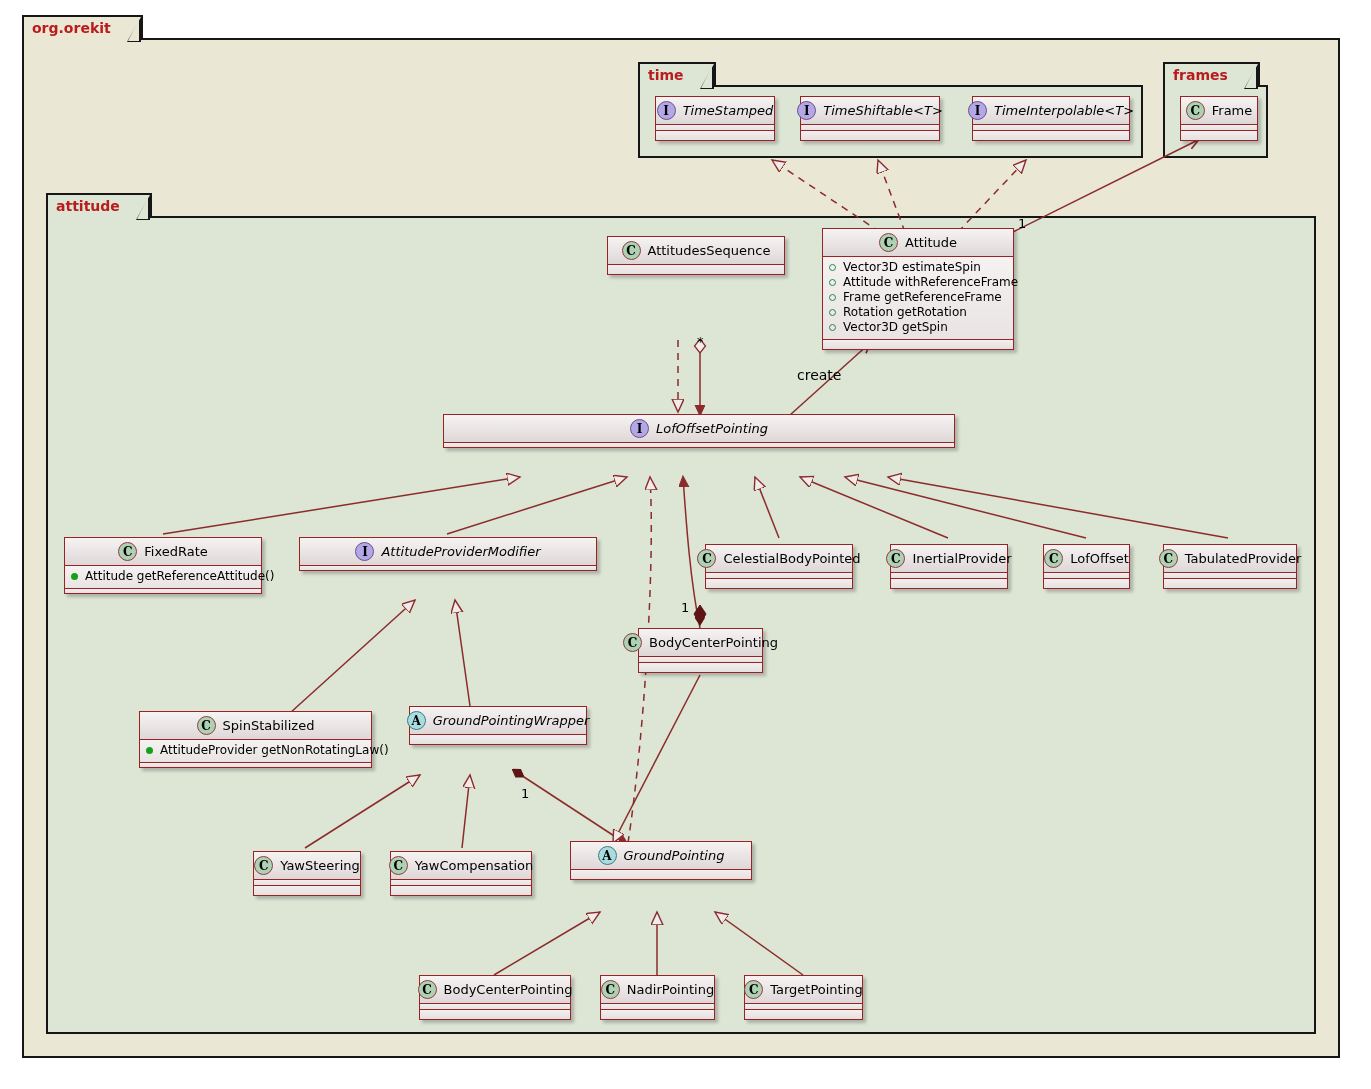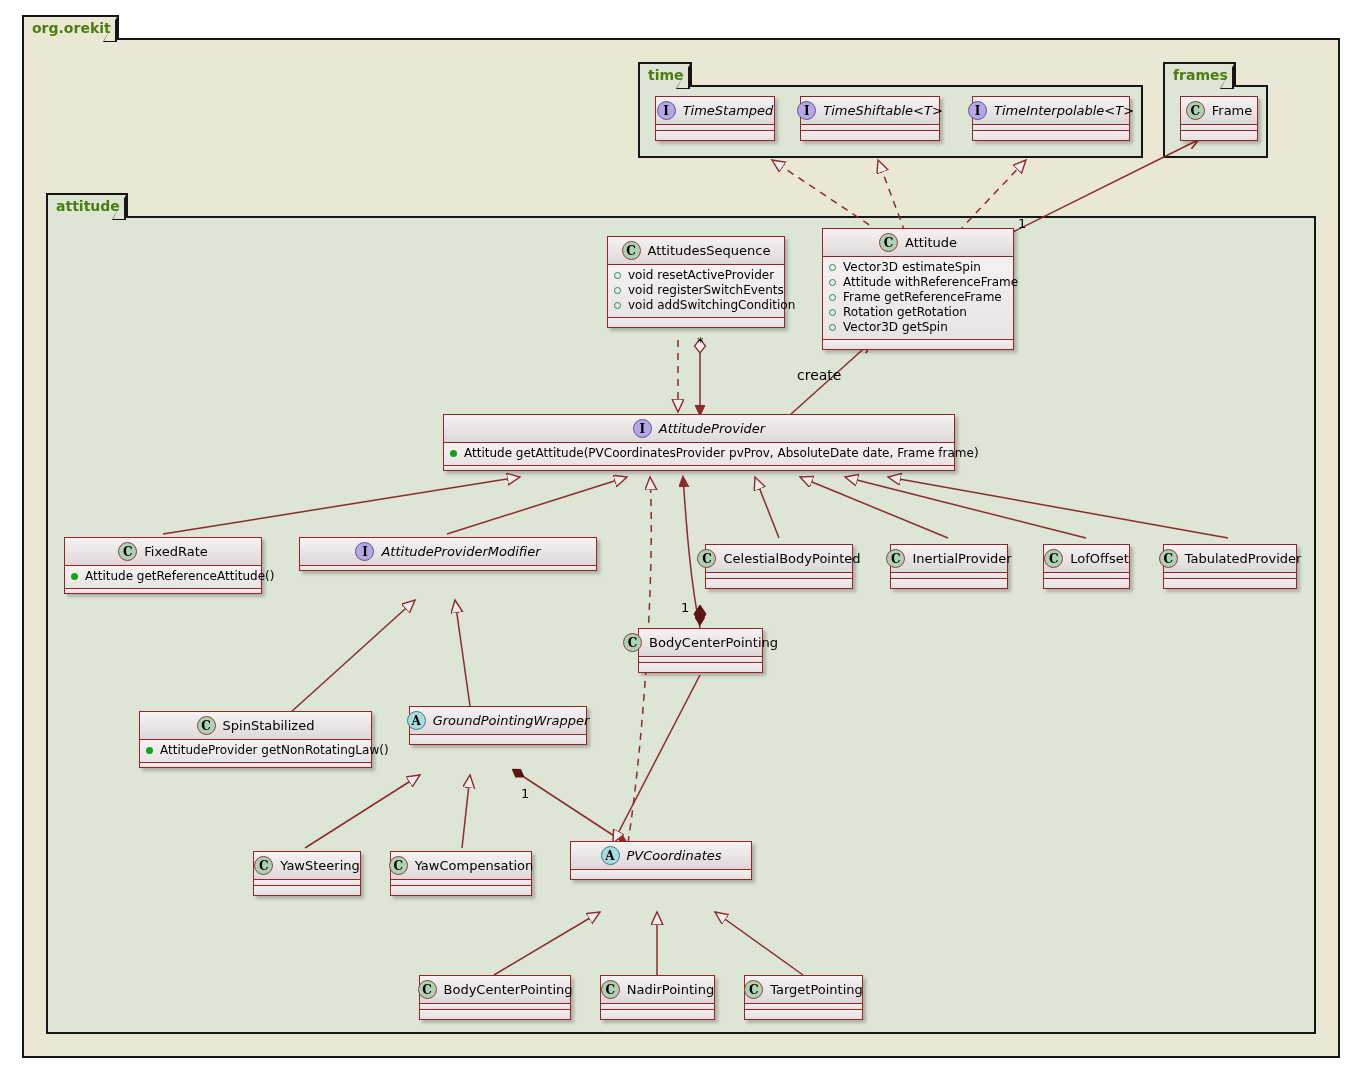--- a/index.html
+++ b/index.html
@@ -30,24 +30,24 @@
     box-sizing: border-box;
     border: 2px solid #161616;
   }
   .pkg .tab {
     position: absolute;
     left: -2px; top: -25px;
     height: 25px;
     box-sizing: border-box;
     border: 2px solid #161616;
     border-bottom: none;
-    padding: 2px 6px 0 8px;
+    padding: 2px 30px 0 8px;
     font-weight: bold;
     font-size: 14px;
-    color: #4d7c0f;
+    color: #b91c1c;
     line-height: 19px;
     white-space: nowrap;
   }
   .pkg .tab::after {
     content: "";
     position: absolute;
     right: 0; top: 0;
     width: 0; height: 0;
     border-left: 14px solid transparent;
     border-bottom: 25px solid #161616;
@@ -319,34 +319,20 @@
     </div>
     <div class="sep"></div>
     <div class="foot"></div>
   </div>
 
   <div class="cls" style="left:607px; top:236px; width:178px;">
     <div class="hdr">
       <span class="ico ico-c">C</span>
       <span class="nm">AttitudesSequence</span>
     </div>
-    <div class="body">
-      <div class="mem">
-        <span class="vis vis-pkg"></span>
-        <span>void resetActiveProvider</span>
-      </div>
-      <div class="mem">
-        <span class="vis vis-pkg"></span>
-        <span>void registerSwitchEvents</span>
-      </div>
-      <div class="mem">
-        <span class="vis vis-pkg"></span>
-        <span>void addSwitchingCondition</span>
-      </div>
-    </div>
     <div class="foot"></div>
   </div>
 
   <div class="cls" style="left:822px; top:228px; width:192px;">
     <div class="hdr">
       <span class="ico ico-c">C</span>
       <span class="nm">Attitude</span>
     </div>
     <div class="body">
       <div class="mem">
@@ -369,27 +355,21 @@
         <span class="vis vis-pkg"></span>
         <span>Vector3D getSpin</span>
       </div>
     </div>
     <div class="foot"></div>
   </div>
 
   <div class="cls iface" style="left:443px; top:414px; width:512px;">
     <div class="hdr">
       <span class="ico ico-i">I</span>
-      <span class="nm">AttitudeProvider</span>
-    </div>
-    <div class="body">
-      <div class="mem">
-        <span class="vis vis-pub"></span>
-        <span>Attitude getAttitude(PVCoordinatesProvider pvProv, AbsoluteDate date, Frame frame)</span>
-      </div>
+      <span class="nm">LofOffsetPointing</span>
     </div>
     <div class="foot" style="height:4px;"></div>
   </div>
 
   <div class="cls" style="left:64px; top:537px; width:198px;">
     <div class="hdr">
       <span class="ico ico-c">C</span>
       <span class="nm">FixedRate</span>
     </div>
     <div class="body">
@@ -490,21 +470,21 @@
       <span class="ico ico-c">C</span>
       <span class="nm">YawCompensation</span>
     </div>
     <div class="sep"></div>
     <div class="foot"></div>
   </div>
 
   <div class="cls abs" style="left:570px; top:841px; width:182px;">
     <div class="hdr">
       <span class="ico ico-a">A</span>
-      <span class="nm">PVCoordinates</span>
+      <span class="nm">GroundPointing</span>
     </div>
     <div class="foot"></div>
   </div>
 
   <div class="cls" style="left:419px; top:975px; width:152px;">
     <div class="hdr">
       <span class="ico ico-c">C</span>
       <span class="nm">BodyCenterPointing</span>
     </div>
     <div class="sep"></div>

